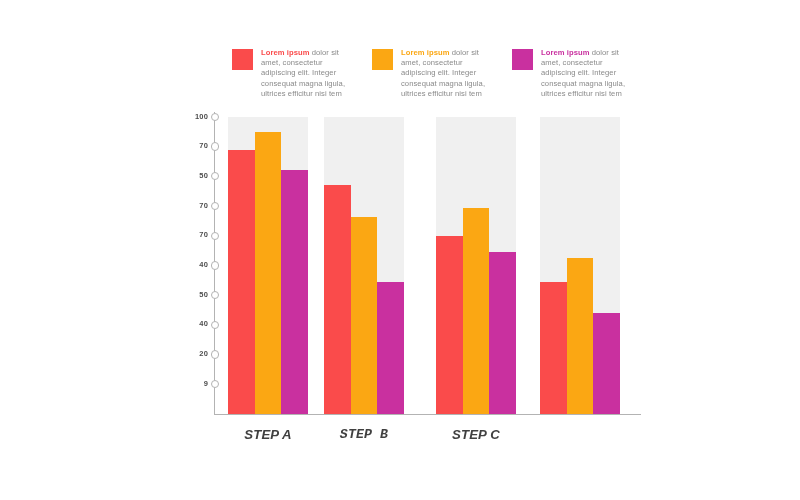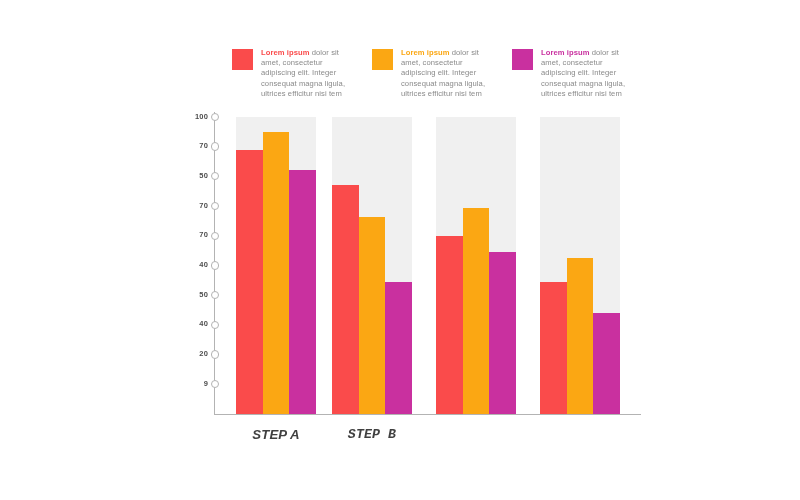--- a/index.html
+++ b/index.html
@@ -211,45 +211,46 @@
         <div class="ytick" style="top: 354.6px;">
           <div class="ylabel">20</div>
           <div class="ydot"></div>
         </div>
         <div class="ytick" style="top: 384.3px;">
           <div class="ylabel">9</div>
           <div class="ydot"></div>
         </div>
       </div>
     <div id="groups-root">
-        <div class="group" style="left: 236px; margin-top: 12px;">
+        <div class="group" style="left: 228px; margin-top: 12px;">
           <div class="group-panel" style="background: rgb(240, 240, 240);"></div>
           <div class="bars">
             <div class="bar" title="89" style="background: rgb(250, 75, 75); height: 264.33px;"></div>
             <div class="bar" title="95" style="background: rgb(251, 167, 19); height: 282.15px;"></div>
             <div class="bar" title="82" style="background: rgb(201, 48, 159); height: 243.54px;"></div>
           </div>
           <div class="group-label">STEP A</div>
         </div>
-        <div class="group" style="left: 332px; font-family: Liberation Mono, monospace;">
+        <div class="group" style="left: 324px; font-family: Liberation Mono, monospace;">
           <div class="group-panel" style="background: rgb(240, 240, 240);"></div>
           <div class="bars">
             <div class="bar" title="77" style="background: rgb(250, 75, 75); height: 228.69px;"></div>
             <div class="bar" title="66.5" style="background: rgb(251, 167, 19); height: 197.505px;"></div>
             <div class="bar" title="44.5" style="background: rgb(201, 48, 159); height: 132.165px;"></div>
           </div>
           <div class="group-label">STEP B</div>
         </div>
         <div class="group" style="left: 436px;">
           <div class="group-panel" style="background: rgb(240, 240, 240);"></div>
           <div class="bars">
             <div class="bar" title="60" style="background: rgb(250, 75, 75); height: 178.2px;"></div>
             <div class="bar" title="69.5" style="background: rgb(251, 167, 19); height: 206.415px;"></div>
             <div class="bar" title="54.5" style="background: rgb(201, 48, 159); height: 161.865px;"></div>
           </div>
+          <div class="group-label">STEP C</div>
         </div>
         <div class="group" style="left: 540px;">
           <div class="group-panel" style="background: rgb(240, 240, 240);"></div>
           <div class="bars">
             <div class="bar" title="44.5" style="background: rgb(250, 75, 75); height: 132.165px;"></div>
             <div class="bar" title="52.5" style="background: rgb(251, 167, 19); height: 155.925px;"></div>
             <div class="bar" title="34" style="background: rgb(201, 48, 159); height: 100.98px;"></div>
           </div>
         </div>
       </div>

